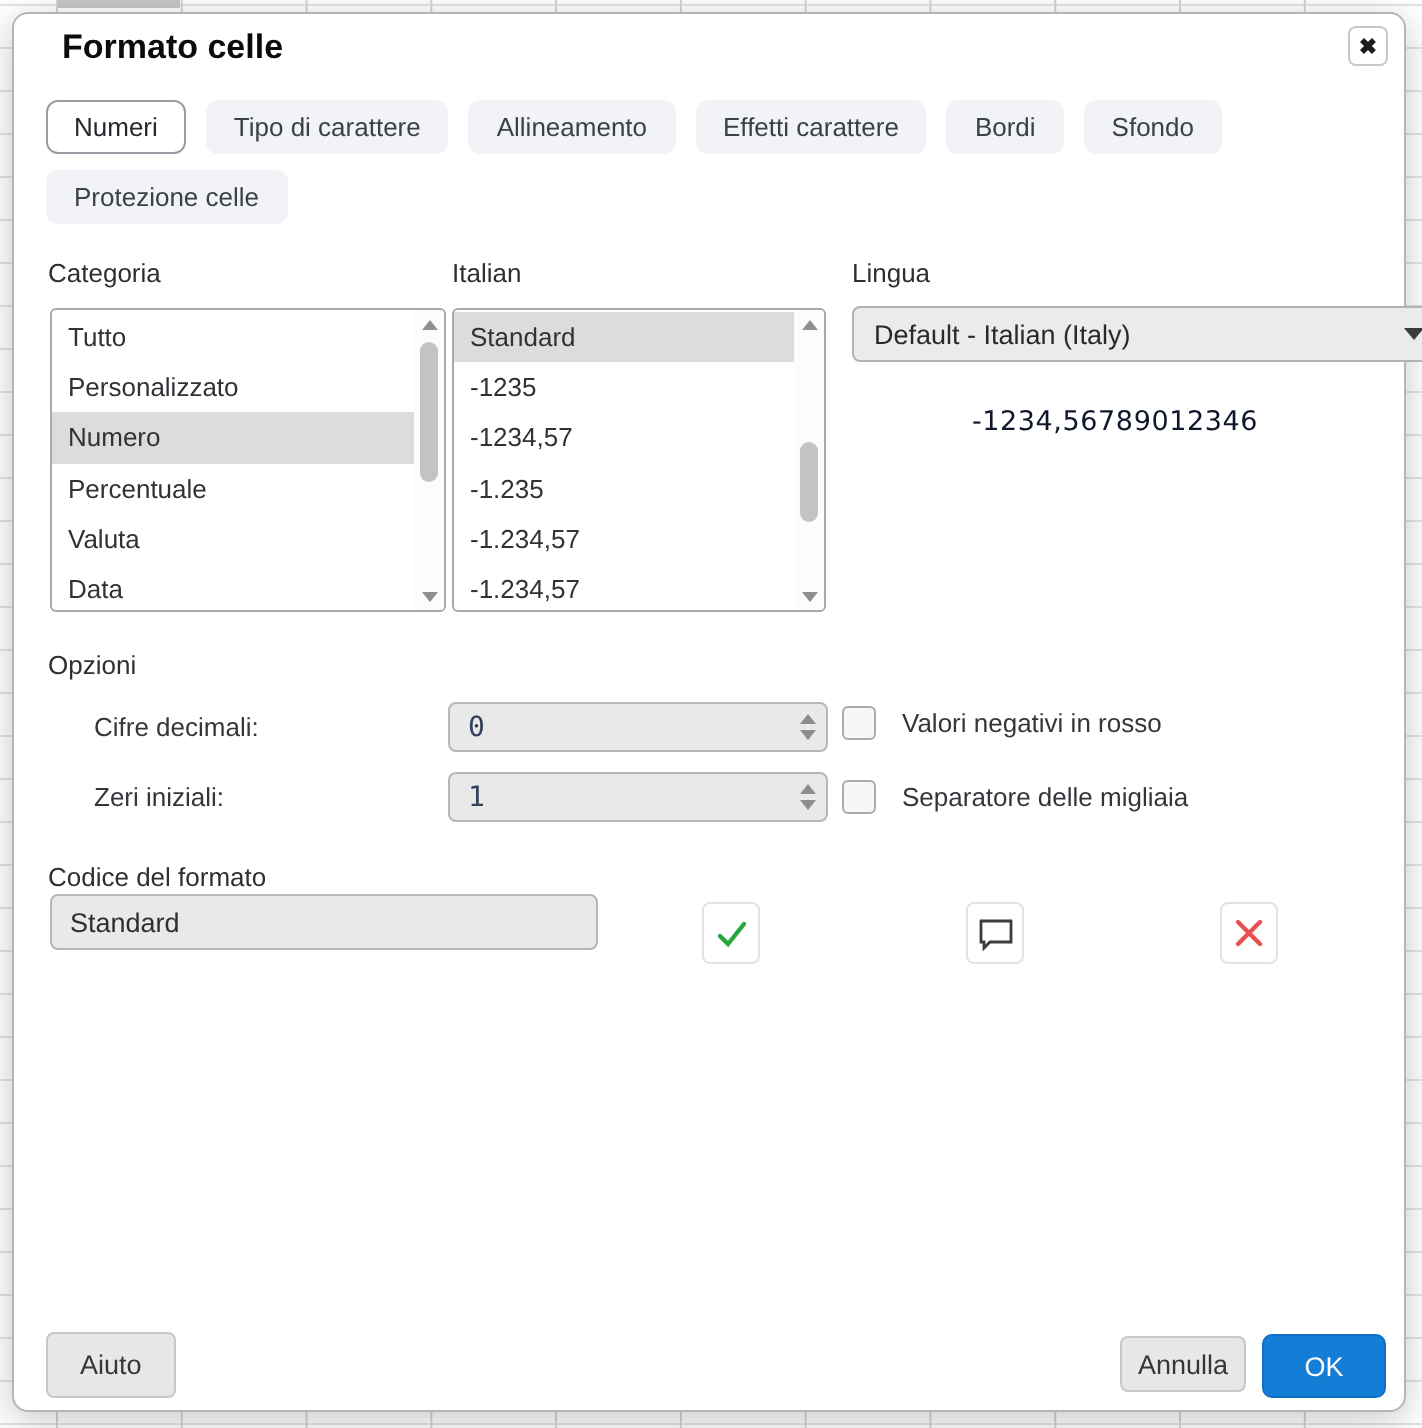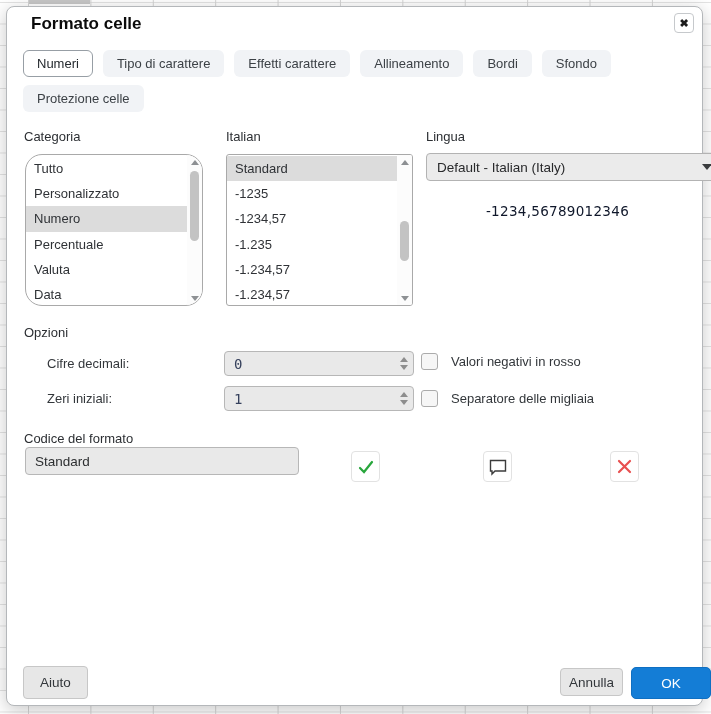--- a/index.html
+++ b/index.html
@@ -118,49 +118,49 @@
     display:flex; align-items:center; justify-content:center; cursor:pointer;
   }
   
   .btn{
     position:absolute; display:flex; align-items:center; justify-content:center;
     font-size:13.5px; border-radius:4px; cursor:pointer;
   }
   .btn.gray{ background:#e7e7e7; border:1px solid #c7c7c7; color:#33373b; }
   .btn-help{ left:16px; top:659px; height:33px; padding:0 16px;text-align:center; }
   .btn-cancel{ left:553px; top:661px; width:63px; height:28px; }
-  .btn-ok{ left:624px; top:660px; width:80px; height:32px;
+  .btn-ok{ left:624px; top:660px; width:62px; height:32px;
     background:#147dd6; border:1px solid #0f6fc2; color:#fff; border-radius:5px; }
 </style>
 </head>
 <body>
 
 <div class="bg-grid"></div>
 <div class="col-header-strip"></div>
 
 <div class="dialog">
 
   <div class="dlg-title">Formato celle</div>
   <div class="dlg-close">
     <span>✖</span>
   </div>
 
   <div class="tabs">
     <div class="tab selected">Numeri</div>
     <div class="tab">Tipo di carattere</div>
+    <div class="tab">Allineamento</div>
     <div class="tab">Effetti carattere</div>
-    <div class="tab">Allineamento</div>
     <div class="tab">Bordi</div>
     <div class="tab">Sfondo</div>
     <div class="flex-break"></div>
     <div class="tab">Protezione celle</div>
   </div>
 
   <div class="sec-label" style="left:17px;top:122px;">Categoria</div>
-  <div class="listbox" style="left:18px;top:147px;width:178px;border-radius:17px;">
+  <div class="listbox" style="left:18px;top:147px;width:198px;">
     <div class="list-items">
       <div class="list-item">Tutto</div>
       <div class="list-item">Personalizzato</div>
       <div class="list-item selected">Numero</div>
       <div class="list-item">Percentuale</div>
       <div class="list-item">Valuta</div>
       <div class="list-item">Data</div>
     </div>
     <div class="vscroll">
       <div class="scroll-arrow up">

